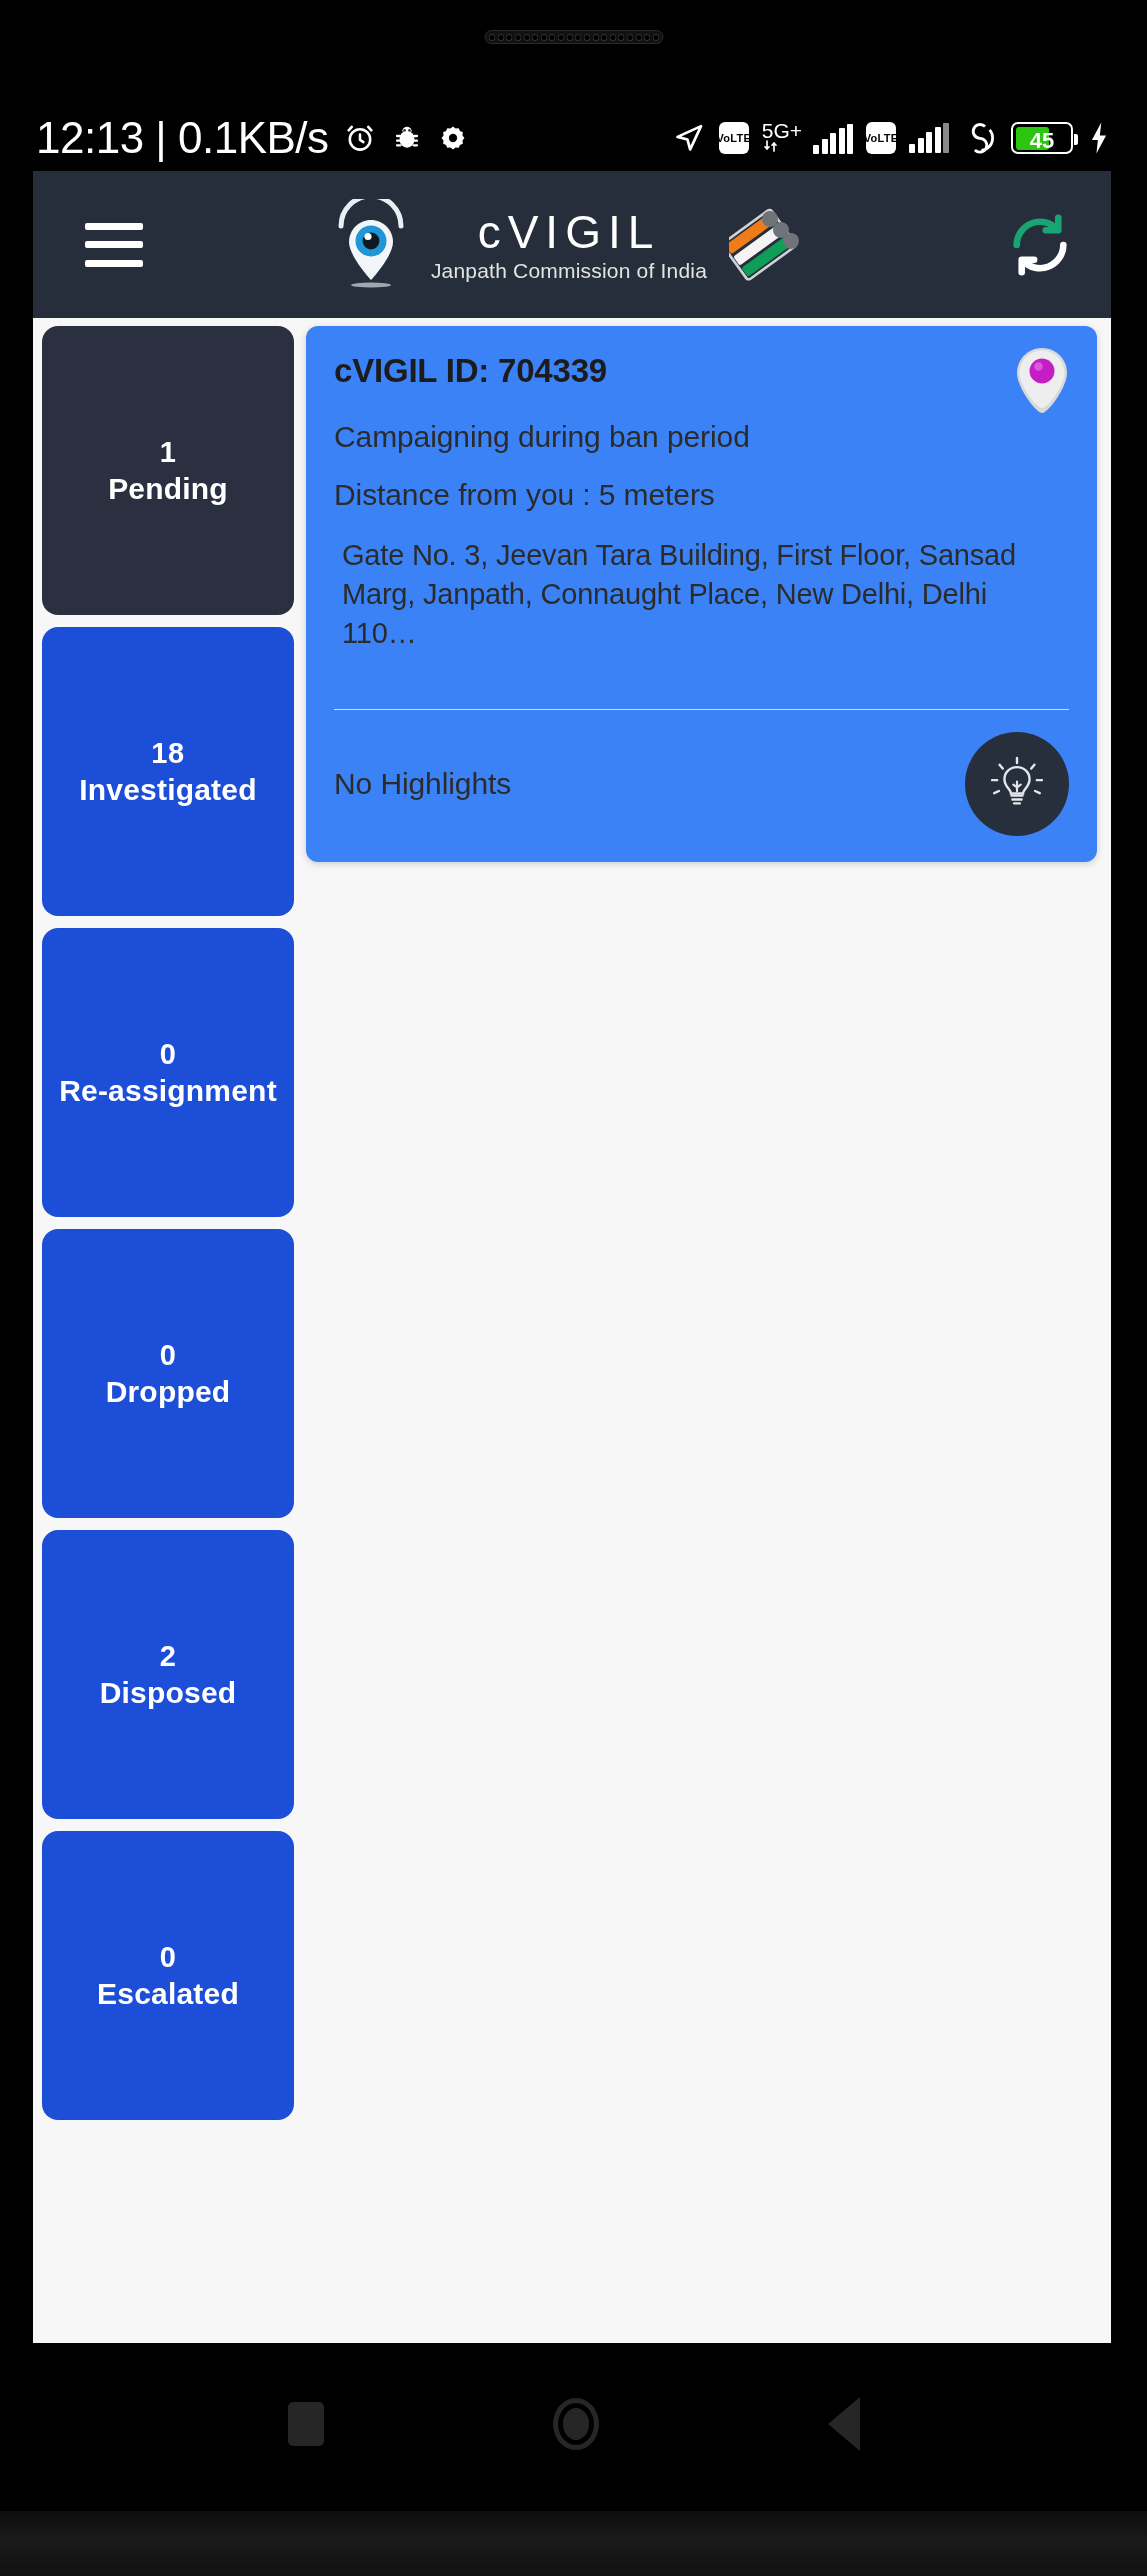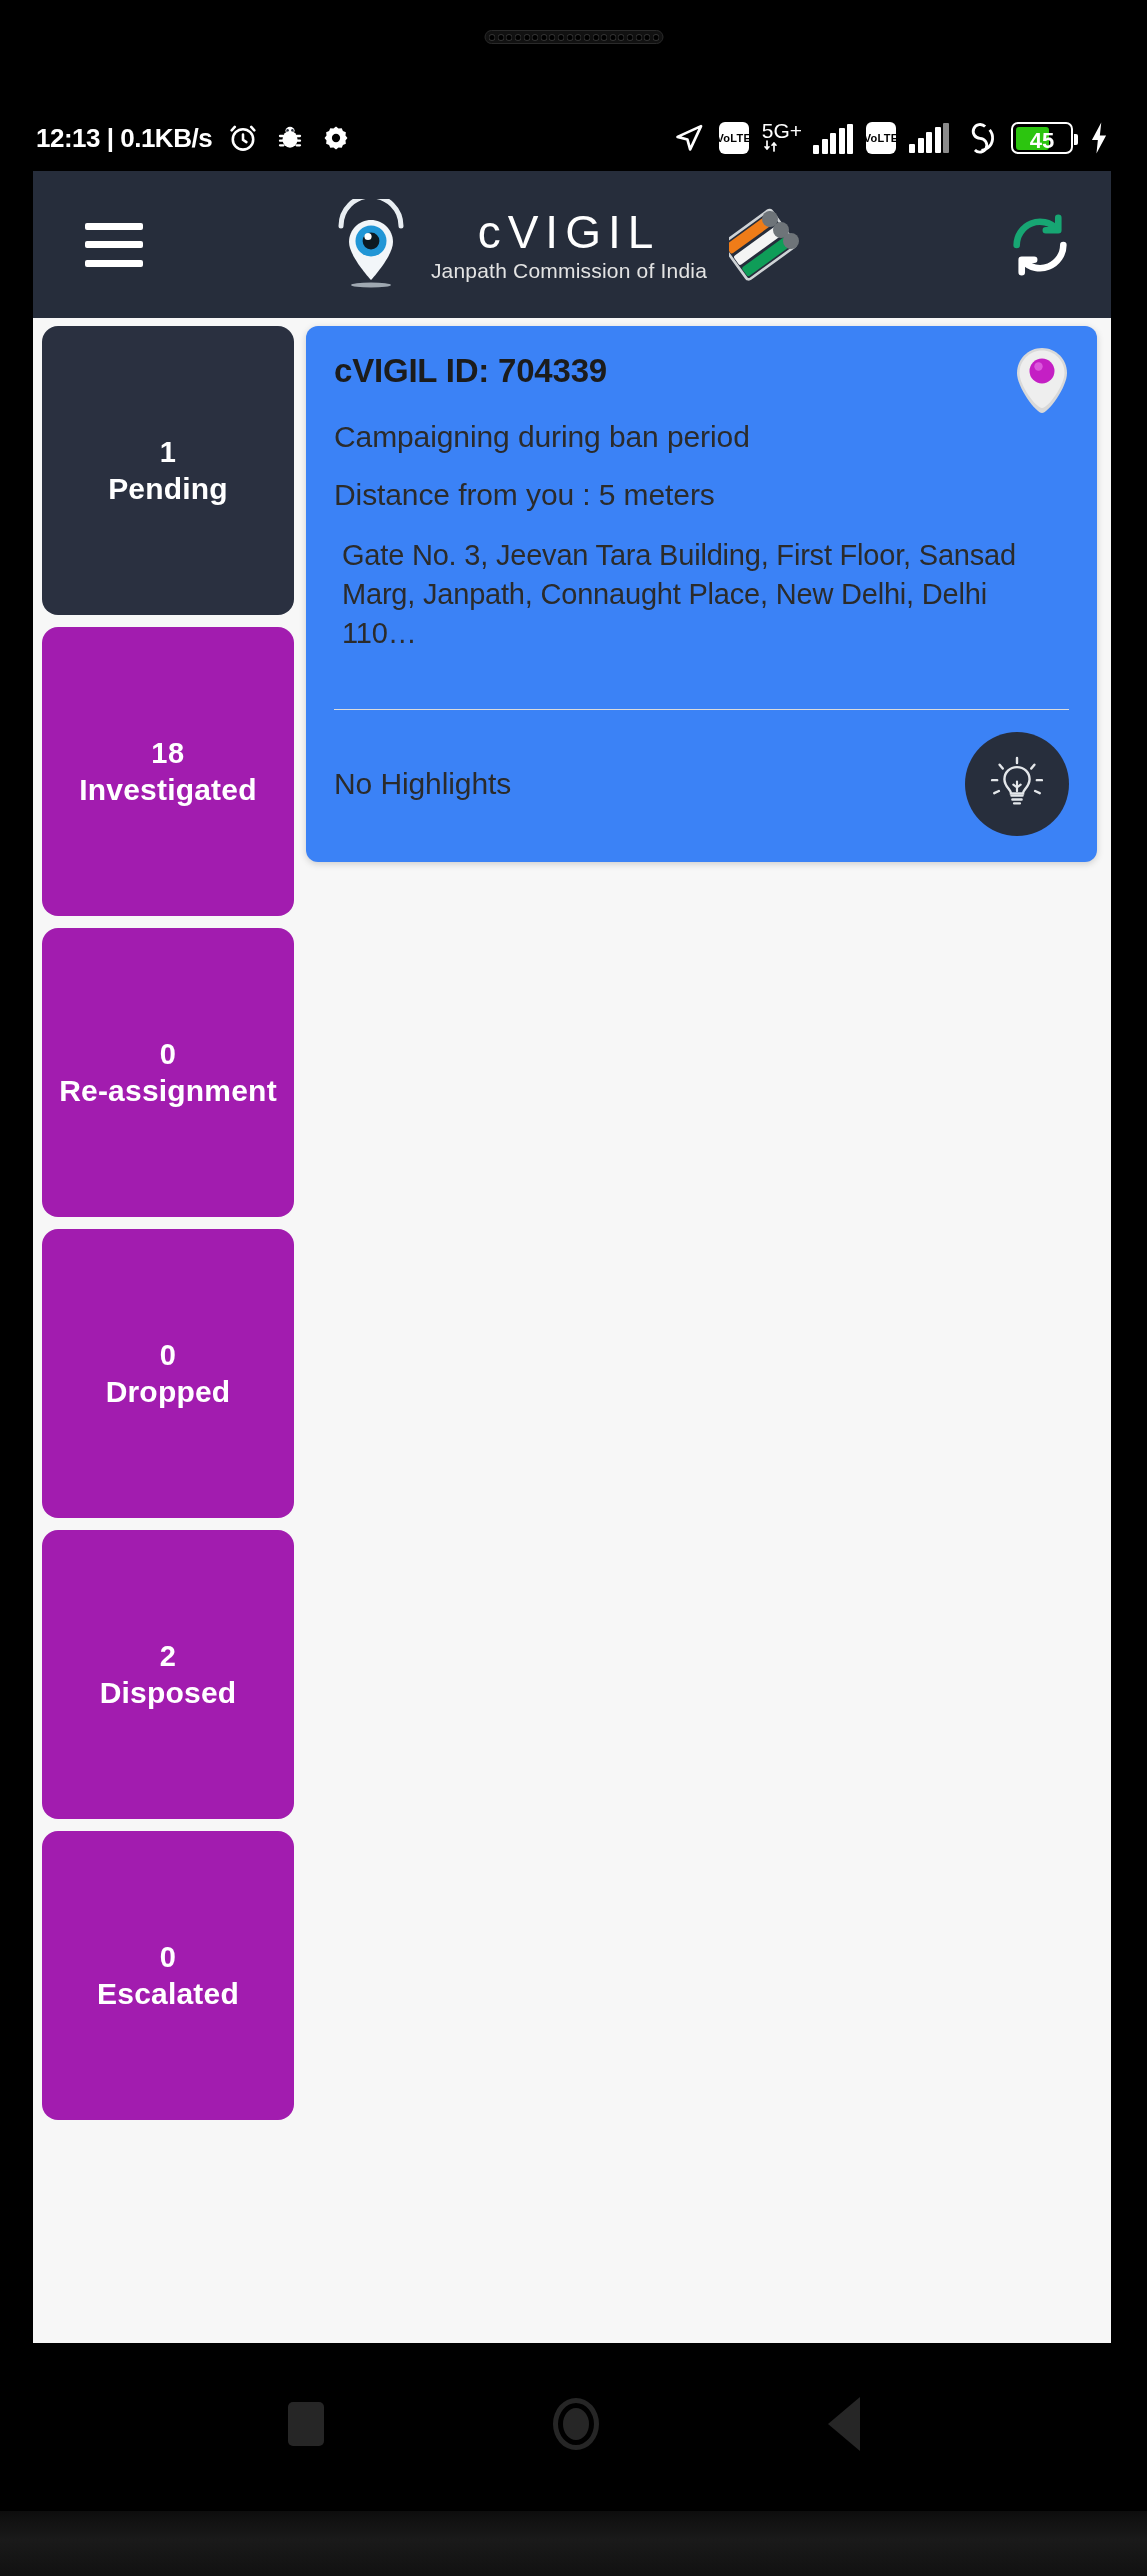--- a/index.html
+++ b/index.html
@@ -63,22 +63,22 @@
     padding: 0 36px;
     box-sizing: border-box;
     color: #fff;
   }
   .sb-left {
     display: flex;
     align-items: center;
     gap: 14px;
   }
   .sb-clock {
-    font-size: 26px;
-    font-weight: 700;
+    font-size: 44px;
+    font-weight: 400;
     letter-spacing: -0.5px;
     white-space: nowrap;
   }
   .sb-right {
     display: flex;
     align-items: center;
     gap: 13px;
   }
   .ic {
     display: inline-flex;
@@ -258,21 +258,21 @@
     padding: 8px 0 0 9px;
     box-sizing: border-box;
     display: flex;
     flex-direction: column;
     gap: 12px;
   }
   .tile {
     width: 252px;
     height: 289px;
     border-radius: 16px;
-    background: #a21caf;
+    background: #1d4ed8;
     color: #ffffff;
     display: flex;
     flex-direction: column;
     align-items: center;
     justify-content: center;
     text-align: center;
     line-height: 1.25;
     cursor: pointer;
     box-sizing: border-box;
     padding: 0 6px;

